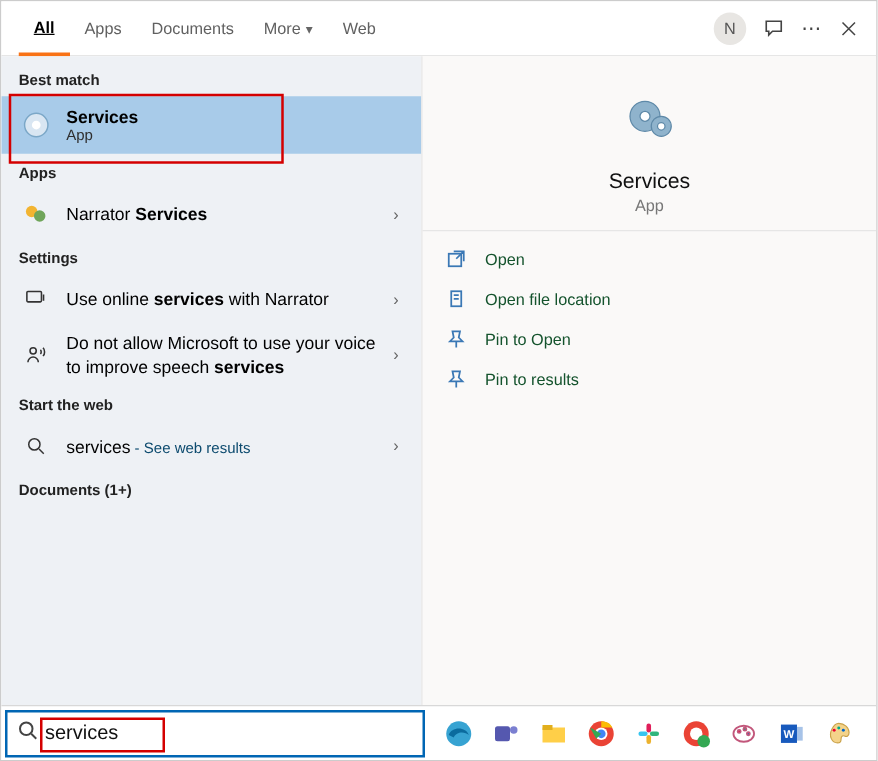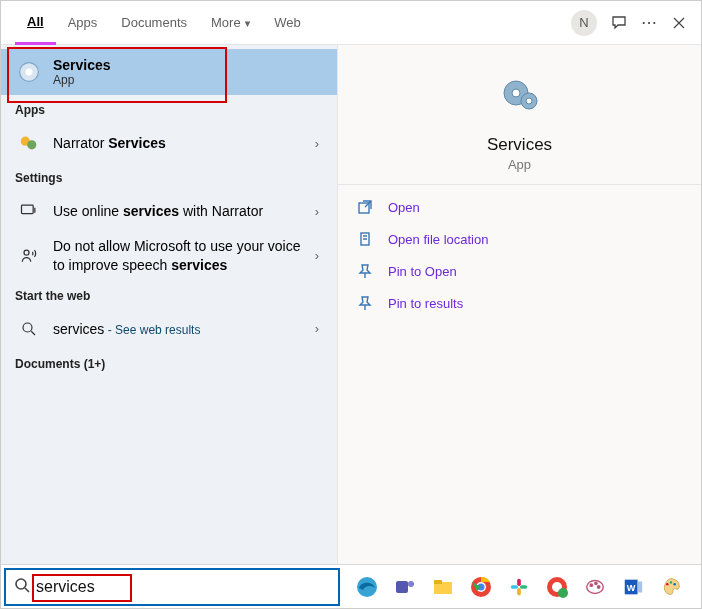--- a/index.html
+++ b/index.html
@@ -1,21 +1,21 @@
 <!DOCTYPE html>
 <html><head>
 <meta charset="utf-8">
 <style>
   * { box-sizing: border-box; margin: 0; padding: 0; font-family: "Segoe UI", Arial, sans-serif; }
   body { width: 702px; height: 609px; background: #fff; overflow: hidden; border: 1px solid #ccc; }
   .root { display: flex; flex-direction: column; height: 100%; }
 
   .tabbar { display: flex; align-items: center; height: 44px; padding: 0 14px; border-bottom: 1px solid #e6e6e6; background: #fff; }
   .tab { font-size: 13px; color: #616161; padding: 0 12px; height: 44px; display: flex; align-items: center; cursor: pointer; }
-  .tab.active { color: #000; border-bottom: 3px solid #d946ef; font-weight: 600; text-decoration: underline; }
+  .tab.active { color: #000; border-bottom: 3px solid #f97316; font-weight: 600; text-decoration: underline; }
   .tab.more { display:flex; align-items:center; gap:4px;}
   .tabbar-right { margin-left: auto; display: flex; align-items: center; gap: 14px; }
   .user-badge { width: 26px; height: 26px; border-radius: 50%; background: #e8e6e3; display:flex; align-items:center; justify-content:center; font-size:13px; color:#555; }
   .topicon { width:16px; height:16px; color:#444; display:flex; align-items:center; justify-content:center; cursor:pointer; }
 
   .content { flex: 1; display: flex; min-height: 0; }
 
   .left-panel { width: 336px; background: #eef1f5; display:flex; flex-direction:column; padding-top:4px; overflow:hidden; }
   .section-header { font-size: 12px; font-weight: 600; color: #222; padding: 8px 14px 6px 14px; }
   .result-row { display:flex; align-items:center; padding: 6px 14px; position:relative; }
@@ -31,21 +31,21 @@
   .highlight-box { position:absolute; border:2px solid #d40000; }
   .hl-bestmatch { top:-2px; left:6px; width:220px; height:56px; }
 
   .right-panel { flex:1; background:#faf9f8; display:flex; flex-direction:column; border-left:1px solid #e6e6e6; }
   .preview-header { display:flex; flex-direction:column; align-items:center; padding: 22px 10px 12px 10px; border-bottom:1px solid #e6e6e6; }
   .preview-icon-big { width:56px; height:56px; display:flex; align-items:center; justify-content:center; margin-bottom:12px; }
   .preview-title { font-size:17px; color:#111; }
   .preview-sub { font-size:13px; color:#777; margin-top:2px; }
 
   .action-list { padding: 6px 0; }
-  .action-row { display:flex; align-items:center; padding: 7px 18px; font-size:13px; color:#6d28d9; cursor:pointer; position:relative; }
+  .action-row { display:flex; align-items:center; padding: 7px 18px; font-size:13px; color:#14532d; cursor:pointer; position:relative; }
   .action-row.hl { background:#e8e7e6; }
   .action-icon { width:18px; height:18px; margin-right:14px; color:#3a78b5; display:flex; align-items:center; justify-content:center; }
   .hl-runas { position:absolute; left:8px; right:8px; top:1px; bottom:1px; border:2px solid #d40000; pointer-events:none;}
 
   .bottombar { height: 44px; display:flex; align-items:center; background:#fff; border-top:1px solid #d8d8d8; }
   .search-wrap { width: 336px; height: 38px; margin:3px; border:2px solid #0066b4; background:#fff; display:flex; align-items:center; padding:0 8px; position:relative; }
   .search-wrap .sicon { color:#555; margin-right:6px; }
   .search-input { border:none; outline:none; font-size:16px; color:#111; flex:1; }
   .hl-search { position:absolute; left:26px; top:4px; width:100px; height:28px; border:2px solid #d40000; pointer-events:none;}
   .taskbar-icons { flex:1; display:flex; align-items:center; gap:10px; padding-left:10px; }
@@ -82,20 +82,21 @@
             <path d="M2 2l10 10M12 2L2 12"></path>
           </svg>
       </div>
     </div>
   </div>
 
   <div class="content">
 
     <div class="left-panel">
 
+      <div class="section-header">Best match</div>
       <div class="result-row selected" style="position:relative; padding-top:8px; padding-bottom:8px;">
         <div class="highlight-box hl-bestmatch"></div>
         <div class="result-icon">
           <svg class="gear-svg" viewBox="0 0 24 24">
               <circle cx="12" cy="12" r="8" fill="#d9e6f2" stroke="#7ba7c7" stroke-width="1"></circle>
               <circle cx="12" cy="12" r="3" fill="#fff"></circle>
             </svg>
         </div>
         <div class="result-text">
           <div class="result-title"><b>Services</b></div>

